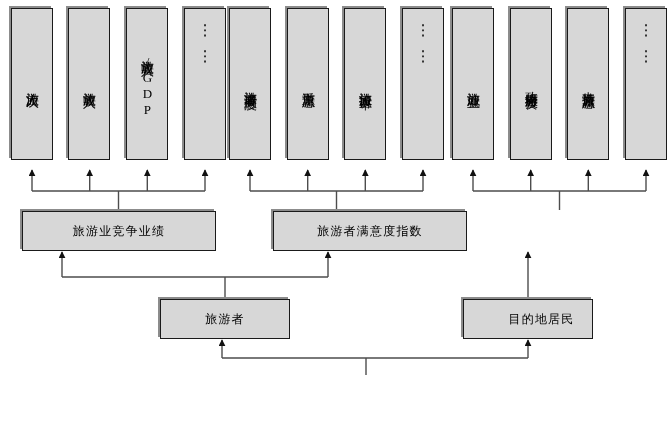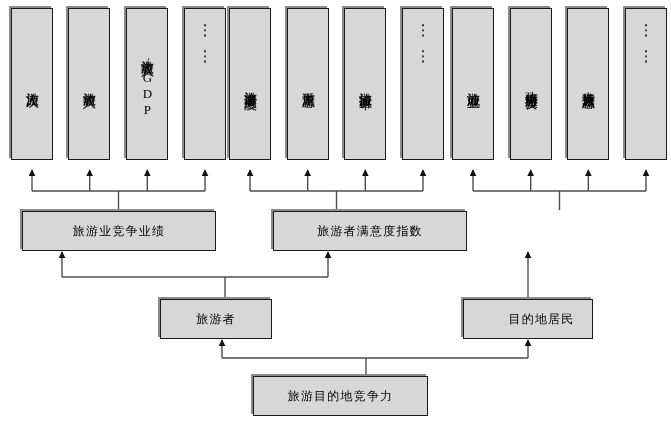--- a/index.html
+++ b/index.html
@@ -181,25 +181,22 @@
 
   <div class="node horiz" style="left:22px; top:211px; width:194px; height:40px;">
     <span>旅游业竞争业绩</span>
   </div>
 
   <div class="node horiz" style="left:240px; top:211px; width:194px; height:40px;margin-left:33px;">
     <span>旅游者满意度指数</span>
   </div>
 
 
-  <div class="node horiz" style="left:160px; top:299px; width:112px; height:40px;">
+  <div class="node horiz" style="left:160px; top:299px; width:130px; height:40px;">
     <span>旅游者</span>
   </div>
 
   <div class="node horiz" style="left:463px; top:299px; width:130px; height:40px;padding-left:27px;">
     <span>目的地居民</span>
   </div>
 
-  <div class="node horiz" style="left:253px; top:376px; width:175px; height:40px;">
-    <span>旅游目的地竞争力</span>
-  </div>
 
 </div>
 
 </body></html>

